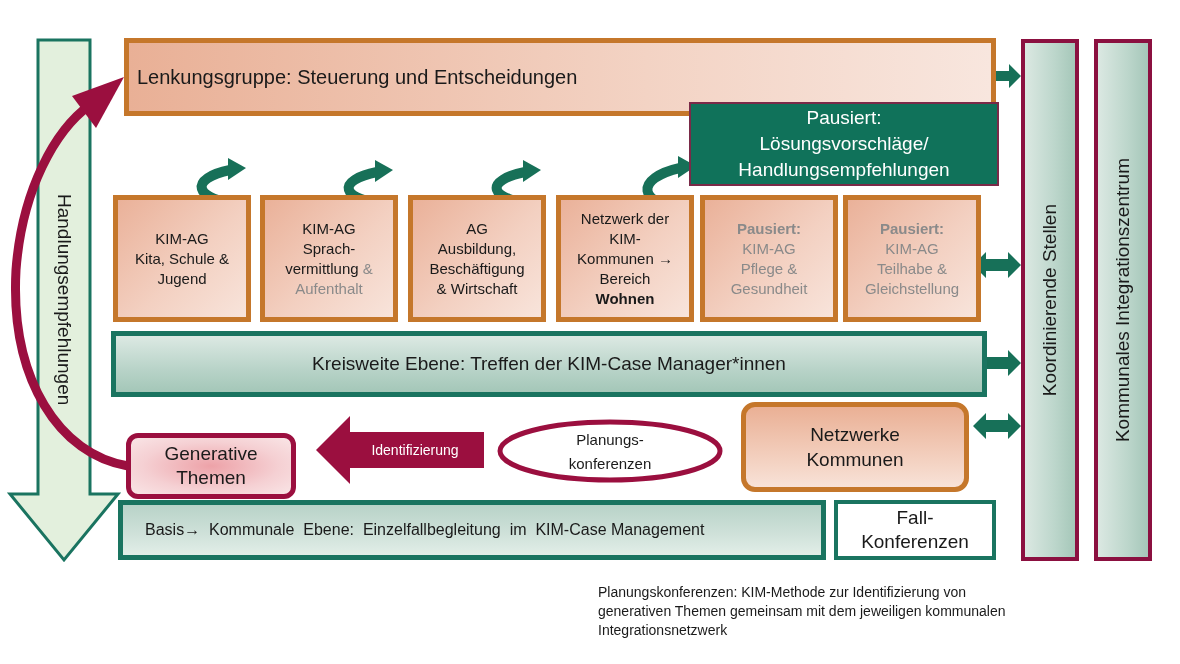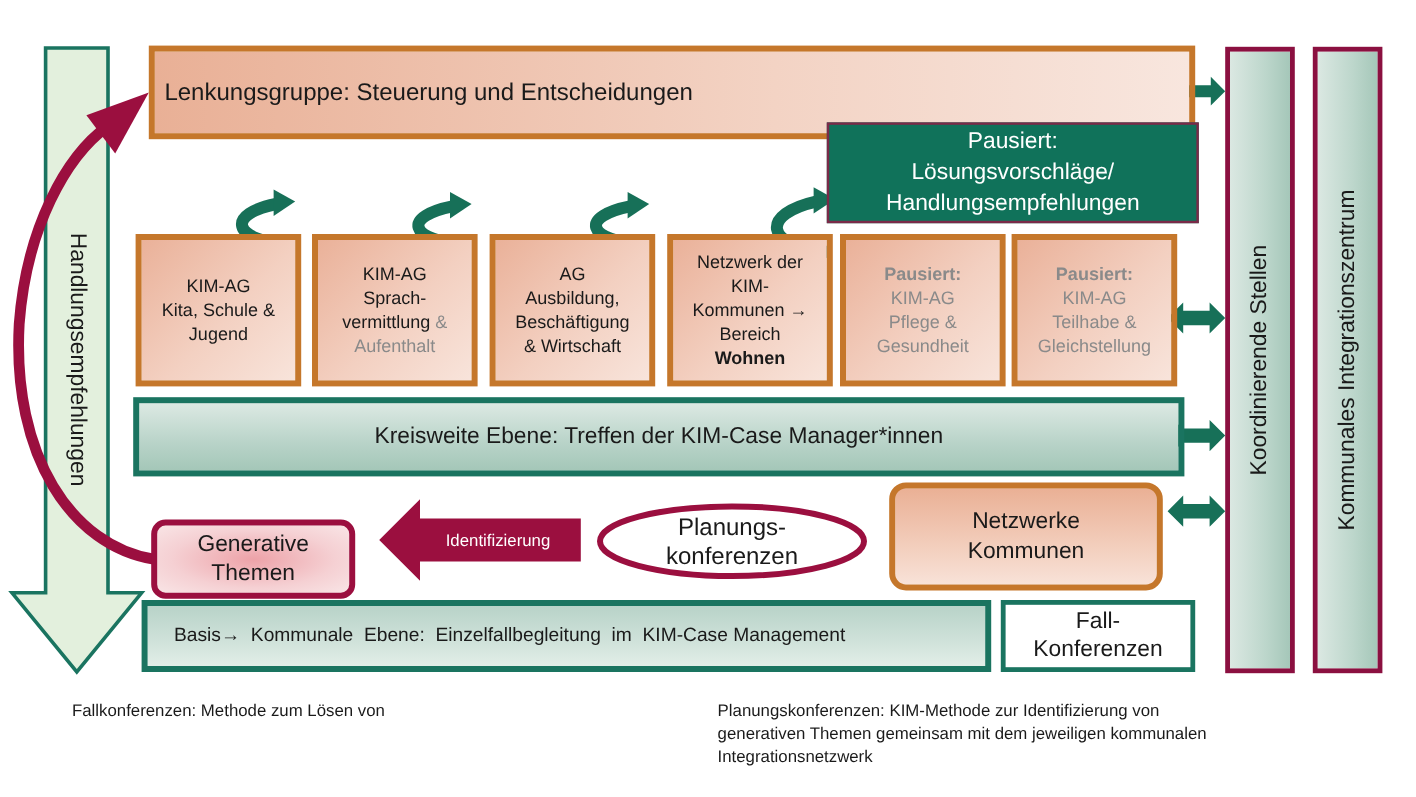--- a/index.html
+++ b/index.html
@@ -117,21 +117,21 @@
 <div class="abs center" style="left:126px;top:420px;width:170px;height:66px;border:5px solid #9b0f3f;border-radius:12px;flex-direction:column;font-size:19px;line-height:24px;
      background:radial-gradient(ellipse at center,#eda2a8 0%,#f5d0d3 60%,#f9e5e6 100%);margin-top:13px;">
   <span>Generative</span>
   <span>Themen</span>
 </div>
 
 <div class="abs center" style="left:350px;top:432px;width:130px;height:36px;color:#ffffff;font-size:14px;">
   <span>Identifizierung</span>
 </div>
 
-<div class="abs center" style="left:505px;top:425px;width:210px;height:54px;flex-direction:column;font-size:20px;line-height:24px;">
+<div class="abs center" style="left:505px;top:425px;width:210px;height:54px;flex-direction:column;font-size:15px;line-height:24px;">
   <span>Planungs-</span>
   <span>konferenzen</span>
 </div>
 
 <div class="abs center" style="left:741px;top:402px;width:228px;height:90px;border:5px solid #c5772b;border-radius:14px;flex-direction:column;font-size:19px;line-height:25px;
      background:linear-gradient(180deg,#eab095 0%,#f4d3c3 70%,#f8e2d8 100%);">
   <span>Netzwerke</span>
   <span>Kommunen</span>
 </div>
 
@@ -147,19 +147,18 @@
 
 <div class="abs vbar center" style="left:1021px;top:39px;width:58px;height:522px;">
   <span class="vtext">Koordinierende Stellen</span>
 </div>
 
 <div class="abs vbar center" style="left:1094px;top:39px;width:58px;height:522px;">
   <span class="vtext">Kommunales Integrationszentrum</span>
 </div>
 
 <div class="abs note" style="left:60px;top:583px;width:420px;">
-  <div>Fallkonferenzen: Methode zum Lösen von</div>
 </div>
 <div class="abs note" style="left:598px;top:583px;width:560px;">
   <div>Planungskonferenzen: KIM-Methode zur Identifizierung von</div>
   <div>generativen Themen gemeinsam mit dem jeweiligen kommunalen</div>
   <div>Integrationsnetzwerk</div>
 </div>
 
 </body></html>

